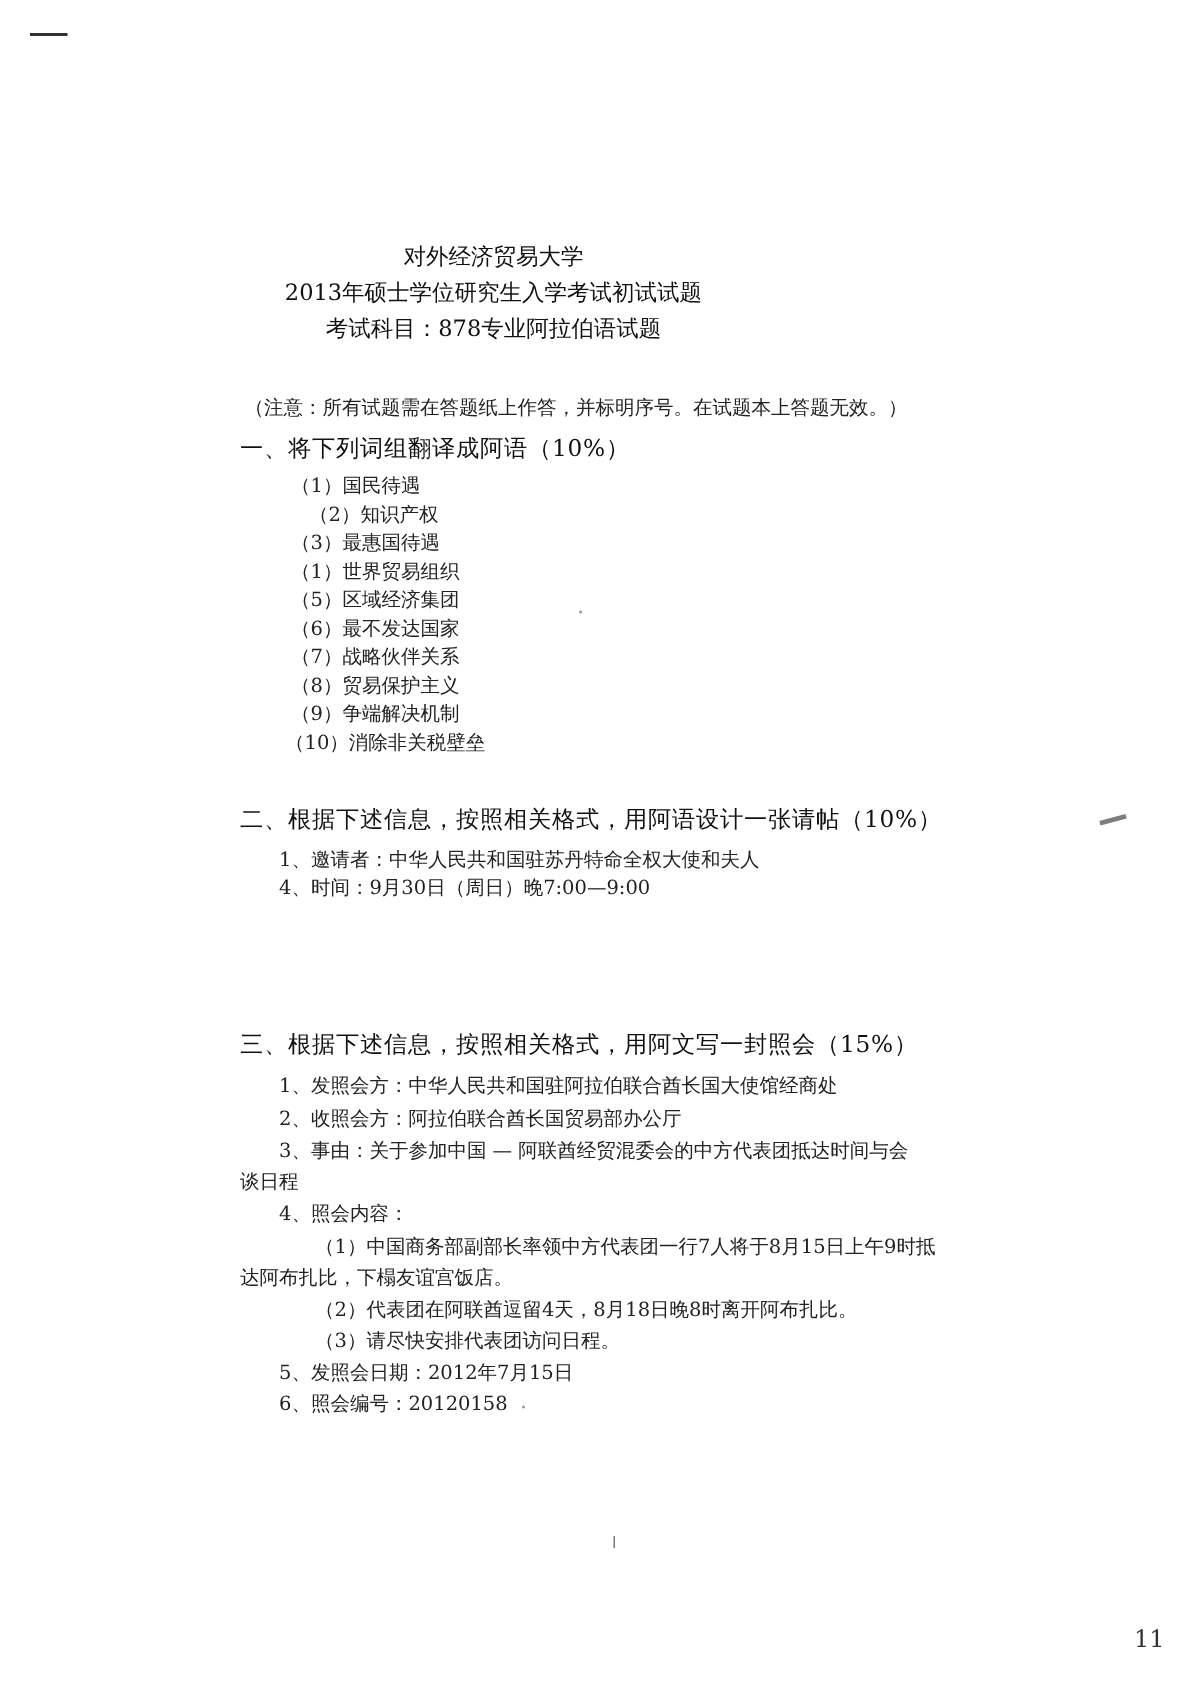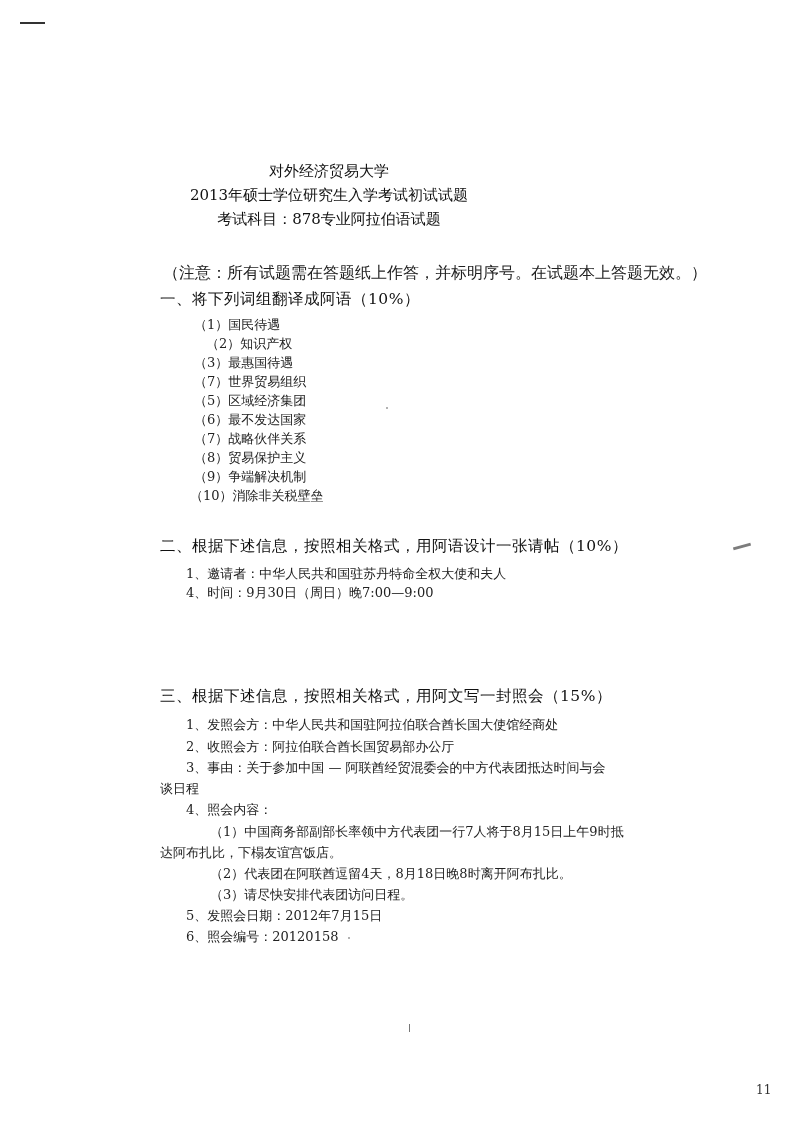--- a/index.html
+++ b/index.html
@@ -3,46 +3,46 @@
   <meta charset="utf-8">
   <style>
     html, body { margin: 0; padding: 0; }
     body {
       width: 793px; height: 1122px; background: #ffffff; position: relative; overflow: hidden;
       font-family: "DejaVu Serif", "Liberation Serif", serif; color: #1c1c1c;
     }
     .abs { position: absolute; white-space: nowrap; }
     .corner-mark { left: 20px; top: 22px; width: 25px; height: 2px; background: #333; }
     .title { left: 0; width: 658px; text-align: center; font-size: 15px; line-height: 22px; color: #111; }
-    .note { font-size: 16px; color: #222; }
+    .note { font-size: 13px; color: #222; }
     .section-h { font-size: 15.5px; color: #111; letter-spacing: 0.5px; }
     .item { font-size: 13px; color: #222; line-height: 19px; }
     .item2 { font-size: 13px; color: #222; line-height: 19px; }
-    .page-num { font-size: 12px; color: #333; }
+    .page-num { font-size: 16px; color: #333; }
     .center-mark { left: 409px; top: 1024px; width: 1px; height: 8px; background: #777; }
     .scribble { left: 733px; top: 545px; width: 18px; height: 3px; background: #444; transform: rotate(-15deg); opacity: .7; }
     .dot { width: 2px; height: 2px; background: #999; border-radius: 1px; }
   </style>
 </head>
 <body>
 
 <div class="abs corner-mark"></div>
 
 <div class="abs title" style="top:160px;">对外经济贸易大学</div>
 <div class="abs title" style="top:184px;">2013年硕士学位研究生入学考试初试试题</div>
 <div class="abs title" style="top:208px;">考试科目：878专业阿拉伯语试题</div>
 
 <div class="abs note" style="left:163px; top:263px;">（注意：所有试题需在答题纸上作答，并标明序号。在试题本上答题无效。）</div>
 
 <div class="abs section-h" style="left:160px; top:289px;">一、将下列词组翻译成阿语（10%）</div>
 <div class="abs" style="left:190px; top:315px;">
   <div class="item" style="margin-left:4px">（1）国民待遇</div>
   <div class="item" style="margin-left:16px">（2）知识产权</div>
   <div class="item" style="margin-left:4px">（3）最惠国待遇</div>
-  <div class="item" style="margin-left:4px">（7）世界贸易组织</div>
+  <div class="item" style="margin-left:4px">（1）世界贸易组织</div>
   <div class="item" style="margin-left:4px">（5）区域经济集团</div>
   <div class="item" style="margin-left:4px">（6）最不发达国家</div>
   <div class="item" style="margin-left:4px">（7）战略伙伴关系</div>
   <div class="item" style="margin-left:4px">（8）贸易保护主义</div>
   <div class="item" style="margin-left:4px">（9）争端解决机制</div>
   <div class="item" style="margin-left:0px">（10）消除非关税壁垒</div>
 </div>
 
 <div class="abs section-h" style="left:160px; top:536px;">二、根据下述信息，按照相关格式，用阿语设计一张请帖（10%）</div>
 <div class="abs scribble"></div>

